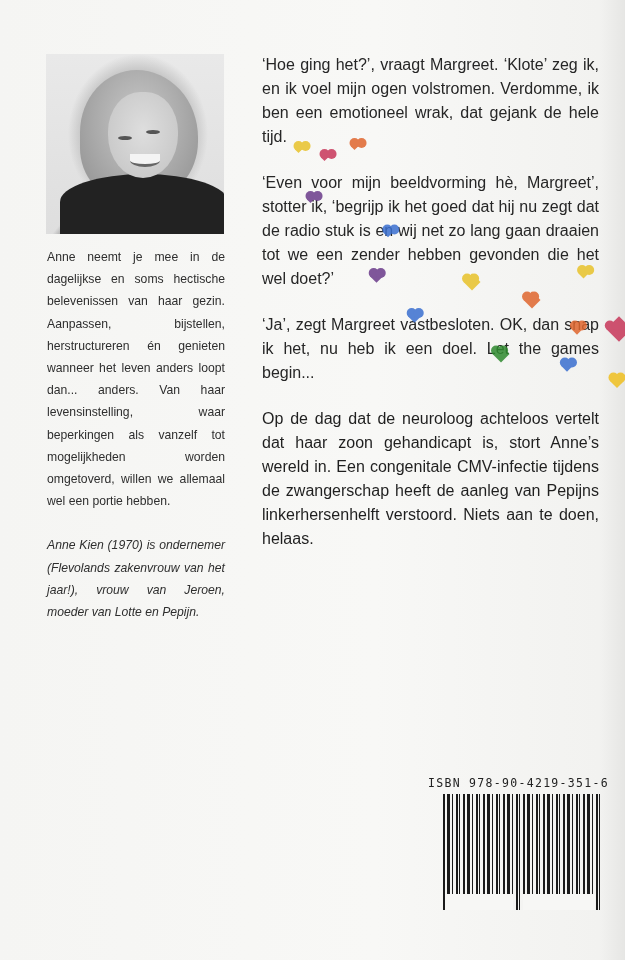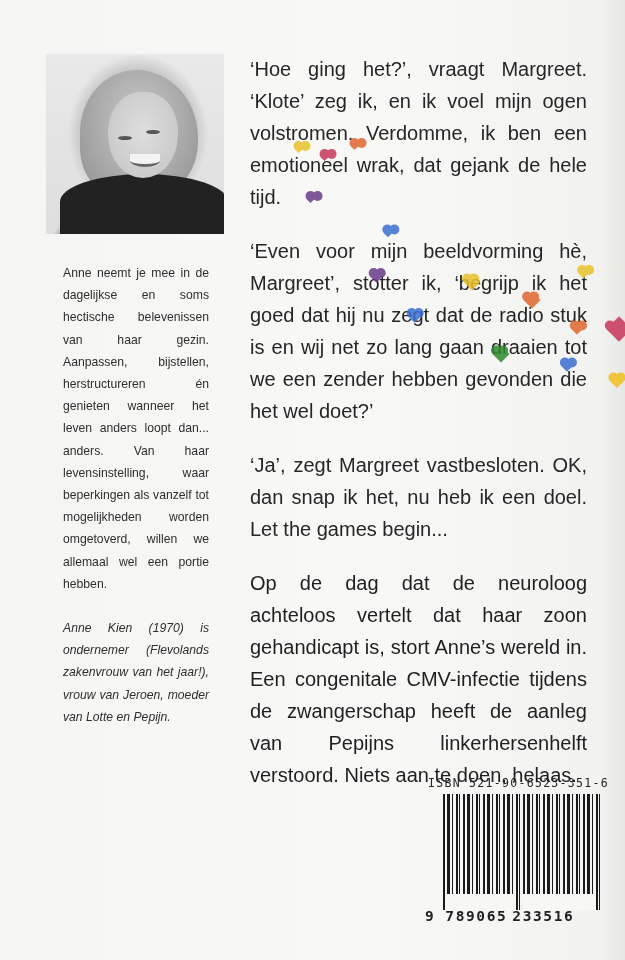--- a/index.html
+++ b/index.html
@@ -73,32 +73,32 @@
 
     .left-col {
       position: absolute;
       left: 47px; top: 246px;
       width: 178px;
       font-size: 12.2px;
       line-height: 22.2px;
       text-align: justify;
       color: #2e2e2e;
     }
-    .left-col p { margin: 16px; }
+    .left-col p { margin: 0; }
     .left-col .bio {
       margin-top: 22px;
       font-style: italic;
     }
 
     .right-col {
       position: absolute;
-      left: 250px; top: 53px;
+      left: 262px; top: 53px;
       width: 337px;
-      font-size: 20px;
-      line-height: 32px;
+      font-size: 16px;
+      line-height: 24px;
       color: #262626;
     }
     .right-col p { margin: 0 0 22px 0; }
     .right-col p.justify { text-align: justify; }
     .right-col p.blurb {
       text-align: justify;
       color: #1f1f1f;
     }
 
     
@@ -210,24 +210,21 @@
   <div class="heart" style="left:573px; top:325px; width:8px; height:8px; background:#e0662e;"></div>
   <div class="heart" style="left:610px; top:320px; width:18px; height:18px; background:#c8375a;"></div>
   <div class="heart" style="left:495px; top:348px; width:12px; height:12px; background:#2f8a2f;"></div>
   <div class="heart" style="left:563px; top:362px; width:8px; height:8px; background:#3a6fd0;"></div>
   <div class="heart" style="left:612px; top:376px; width:10px; height:10px; background:#f0c020;"></div>
   <div class="heart" style="left:580px; top:270px; width:7px; height:7px; background:#e8c22a;"></div>
   <div class="heart" style="left:308px; top:197px; width:5px; height:5px; background:#6a3a8a;"></div>
   <div class="heart" style="left:385px; top:230px; width:6px; height:6px; background:#3a6fd0;"></div>
 
   <div class="isbn-block">
-    <div class="isbn-label">ISBN 521-90-6523-351-6</div>
+    <div class="isbn-label">ISBN 978-90-4219-351-6</div>
     <div class="barcode">
       <div class="gap" style="left:-3px; width:2px;"></div>
       <div class="gap" style="left:2px; width:68px;"></div>
       <div class="gap" style="left:80px; width:72px;"></div>
     </div>
-    <div class="barcode-digits">
-      <span class="lead">9</span><span class="mid">789065</span><span>233516</span>
-    </div>
   </div>
 
 </div>
 
 </body></html>

